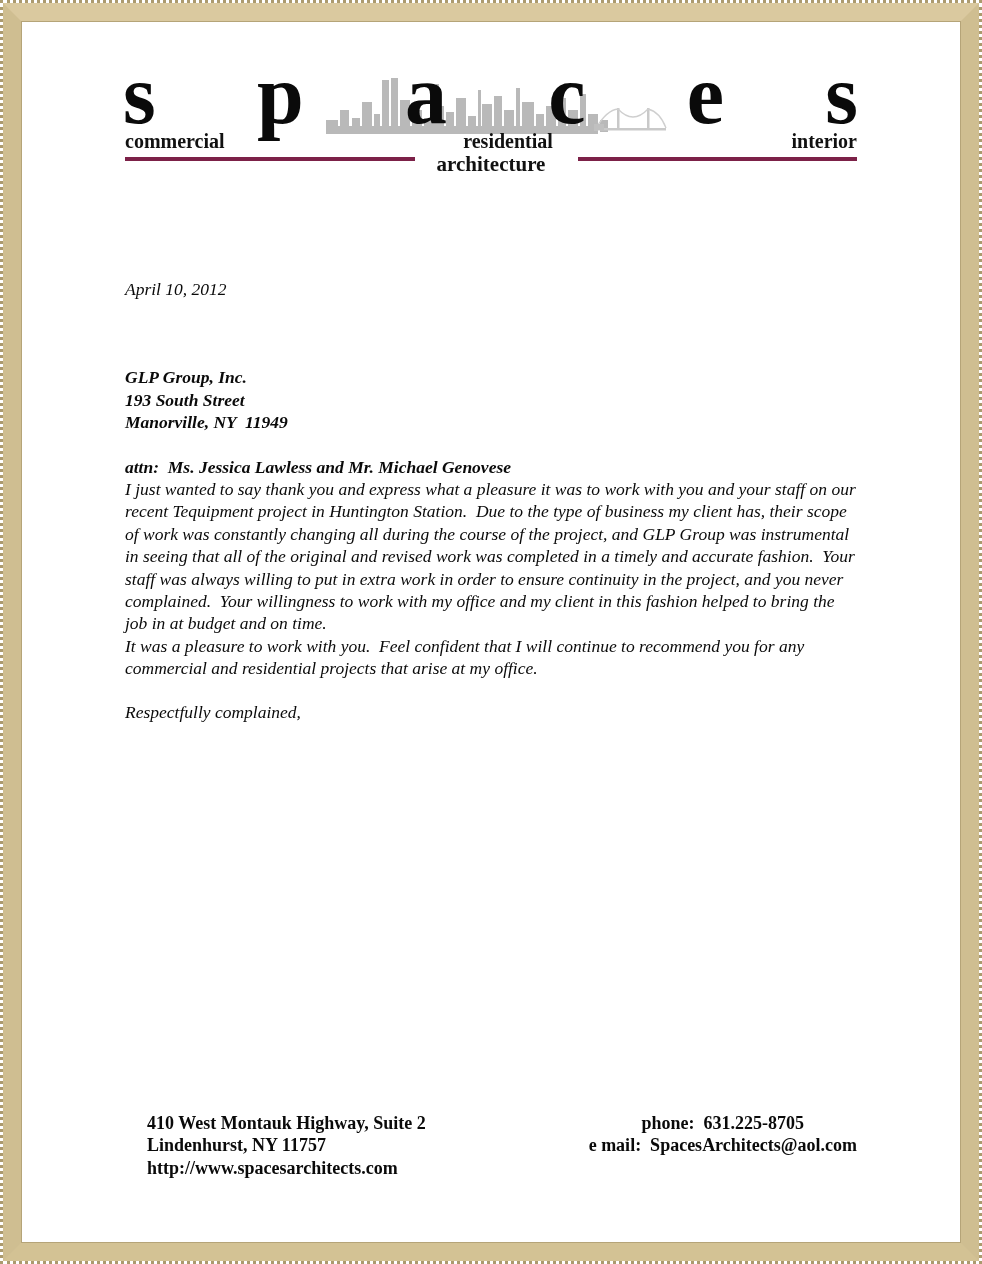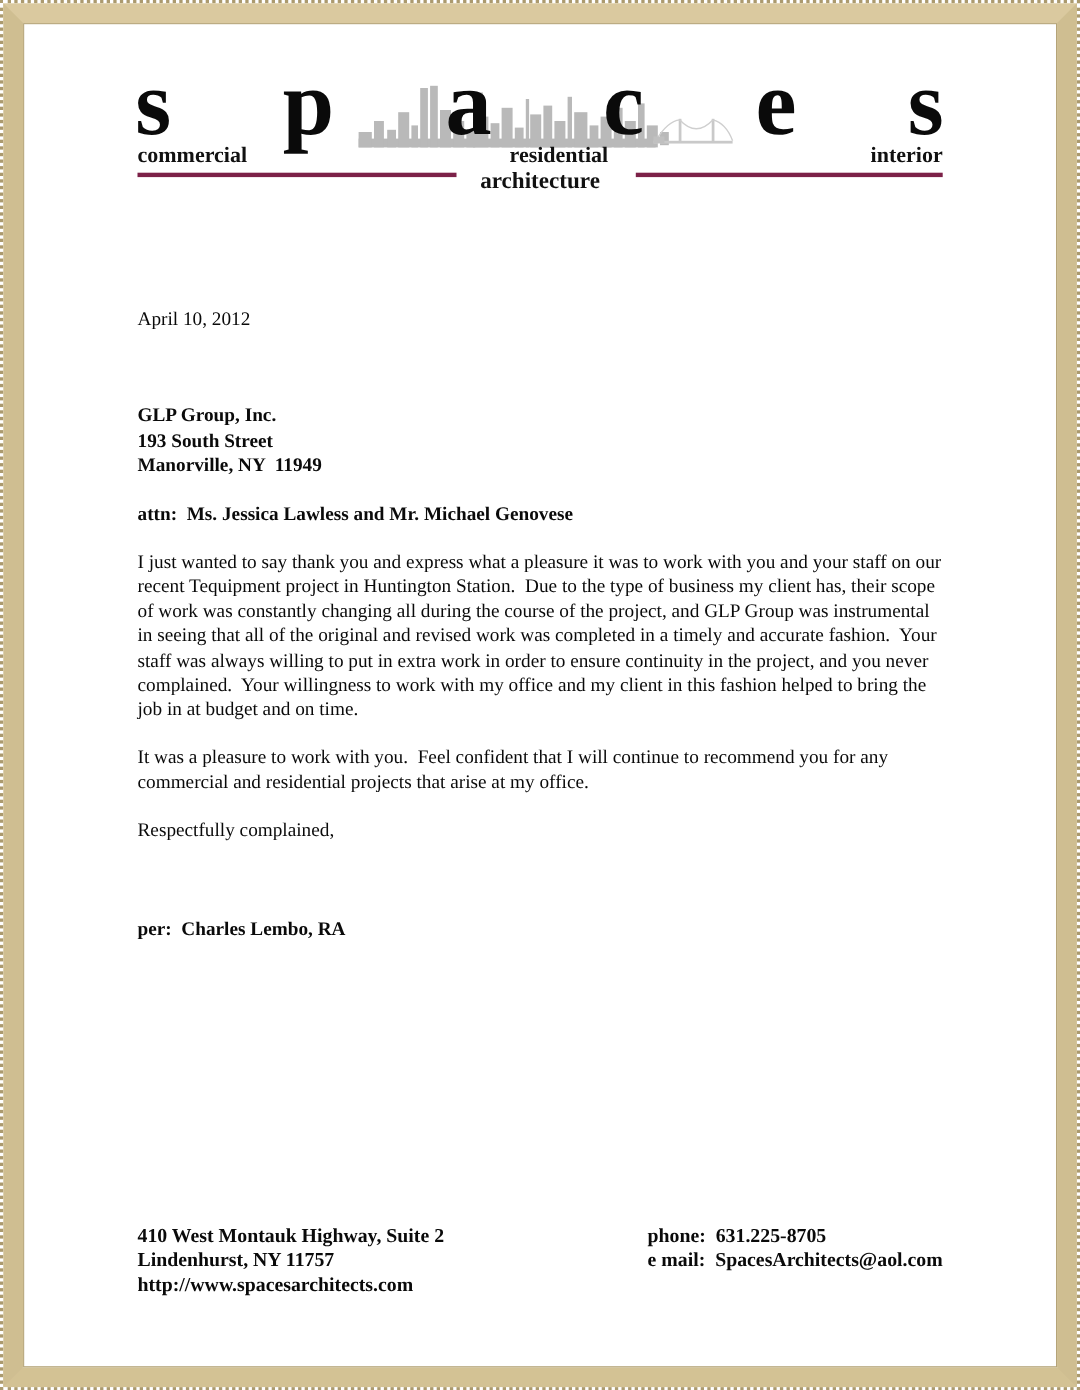--- a/index.html
+++ b/index.html
@@ -44,39 +44,39 @@
     position: absolute; left: 125px; top: 152px; width: 732px;
     text-align: center; font-size: 21px; font-weight: bold; color: #111; z-index: 3;
   }
   .rule { position: absolute; top: 157px; height: 4px; background: #7c2148; z-index: 2; }
   .rule-left  { left: 125px; width: 290px; }
   .rule-right { left: 578px; width: 279px; }
 
   
   .letter-body {
     position: absolute; left: 125px; top: 278px; width: 733px;
-    font-size: 17.5px; line-height: 22.4px; color: #0a0a0a;
+    font-size: 17.5px; line-height: 22.4px; color: #0a0a0a; font-style: italic;
   }
   .letter-body p { white-space: pre-wrap; }
   .date { margin-bottom: 66px; }
   .recipient p { font-weight: bold; }
   .attn { margin-top: 22px; font-weight: bold; }
-  .para { margin-top: 21px; }
+  .para { }
   .closing { margin-top: 21px; }
   .company { margin-top: 2px; font-weight: bold; font-size: 19.5px; line-height: 25px; }
   .per { margin-top: 68px; font-weight: bold; }
 
   
   .footer {
     position: absolute; left: 125px; top: 1112px; width: 732px;
     display: flex; justify-content: space-between;
     font-size: 18px; font-weight: bold; line-height: 22.3px; color: #0a0a0a;
   }
-  .footer p { white-space: pre; }
-  .footer-right { text-align: left; }
+  .footer p { white-space: pre; margin-left: 22px; }
+  .footer-right { text-align: center; }
 </style>
 </head>
 <body>
 
 <div class="page">
 
   <div class="frame"></div>
 
   <header>
 
@@ -150,21 +150,20 @@
       <p>193 South Street</p>
       <p>Manorville, NY  11949</p>
     </div>
 
     <p class="attn">attn:  Ms. Jessica Lawless and Mr. Michael Genovese</p>
 
     <p class="para">I just wanted to say thank you and express what a pleasure it was to work with you and your staff on our recent Tequipment project in Huntington Station.  Due to the type of business my client has, their scope of work was constantly changing all during the course of the project, and GLP Group was instrumental in seeing that all of the original and revised work was completed in a timely and accurate fashion.  Your staff was always willing to put in extra work in order to ensure continuity in the project, and you never complained.  Your willingness to work with my office and my client in this fashion helped to bring the job in at budget and on time.</p>
     <p class="para">It was a pleasure to work with you.  Feel confident that I will continue to recommend you for any commercial and residential projects that arise at my office.</p>
 
     <p class="closing">Respectfully complained,</p>
-    <p class="per">per:  Charles Lembo, RA</p>
   </main>
 
   <footer class="footer">
     <div class="footer-left">
       <p>410 West Montauk Highway, Suite 2</p>
       <p>Lindenhurst, NY 11757</p>
       <p>http://www.spacesarchitects.com</p>
     </div>
     <div class="footer-right">
       <p>phone:  631.225-8705</p>

